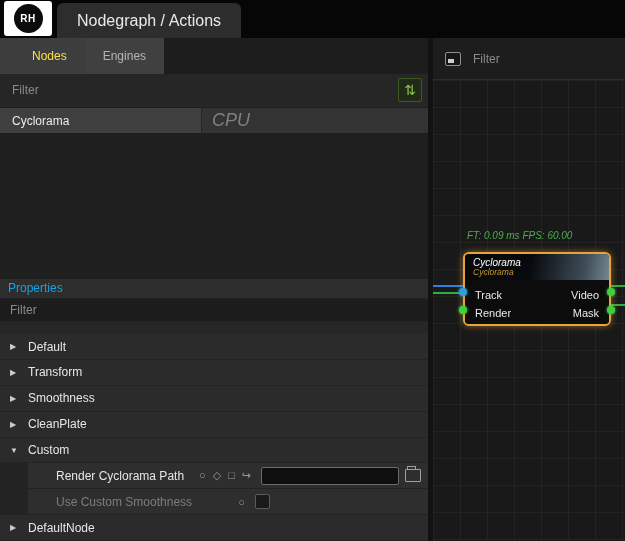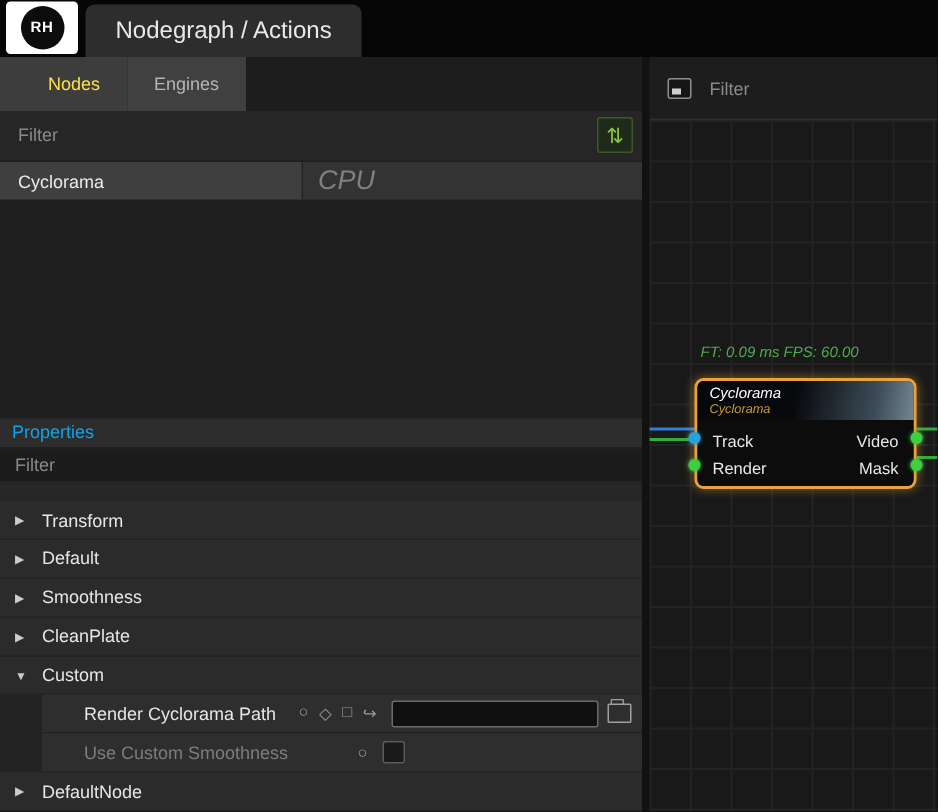--- a/index.html
+++ b/index.html
@@ -136,25 +136,25 @@
       <div class="props-header">Properties</div>
 
       <div class="props-filter-row">
         <input class="filter-input" placeholder="Filter" style="">
       </div>
 
       <div class="props-gap"></div>
 
       <div class="prow">
         <span class="expander collapsed"></span>
+        <span class="plabel">Default</span>
+      </div>
+      <div class="prow">
+        <span class="expander collapsed"></span>
         <span class="plabel">Transform</span>
-      </div>
-      <div class="prow">
-        <span class="expander collapsed"></span>
-        <span class="plabel">Default</span>
       </div>
       <div class="prow">
         <span class="expander collapsed"></span>
         <span class="plabel">Smoothness</span>
       </div>
       <div class="prow">
         <span class="expander collapsed"></span>
         <span class="plabel">CleanPlate</span>
       </div>
       <div class="prow">

